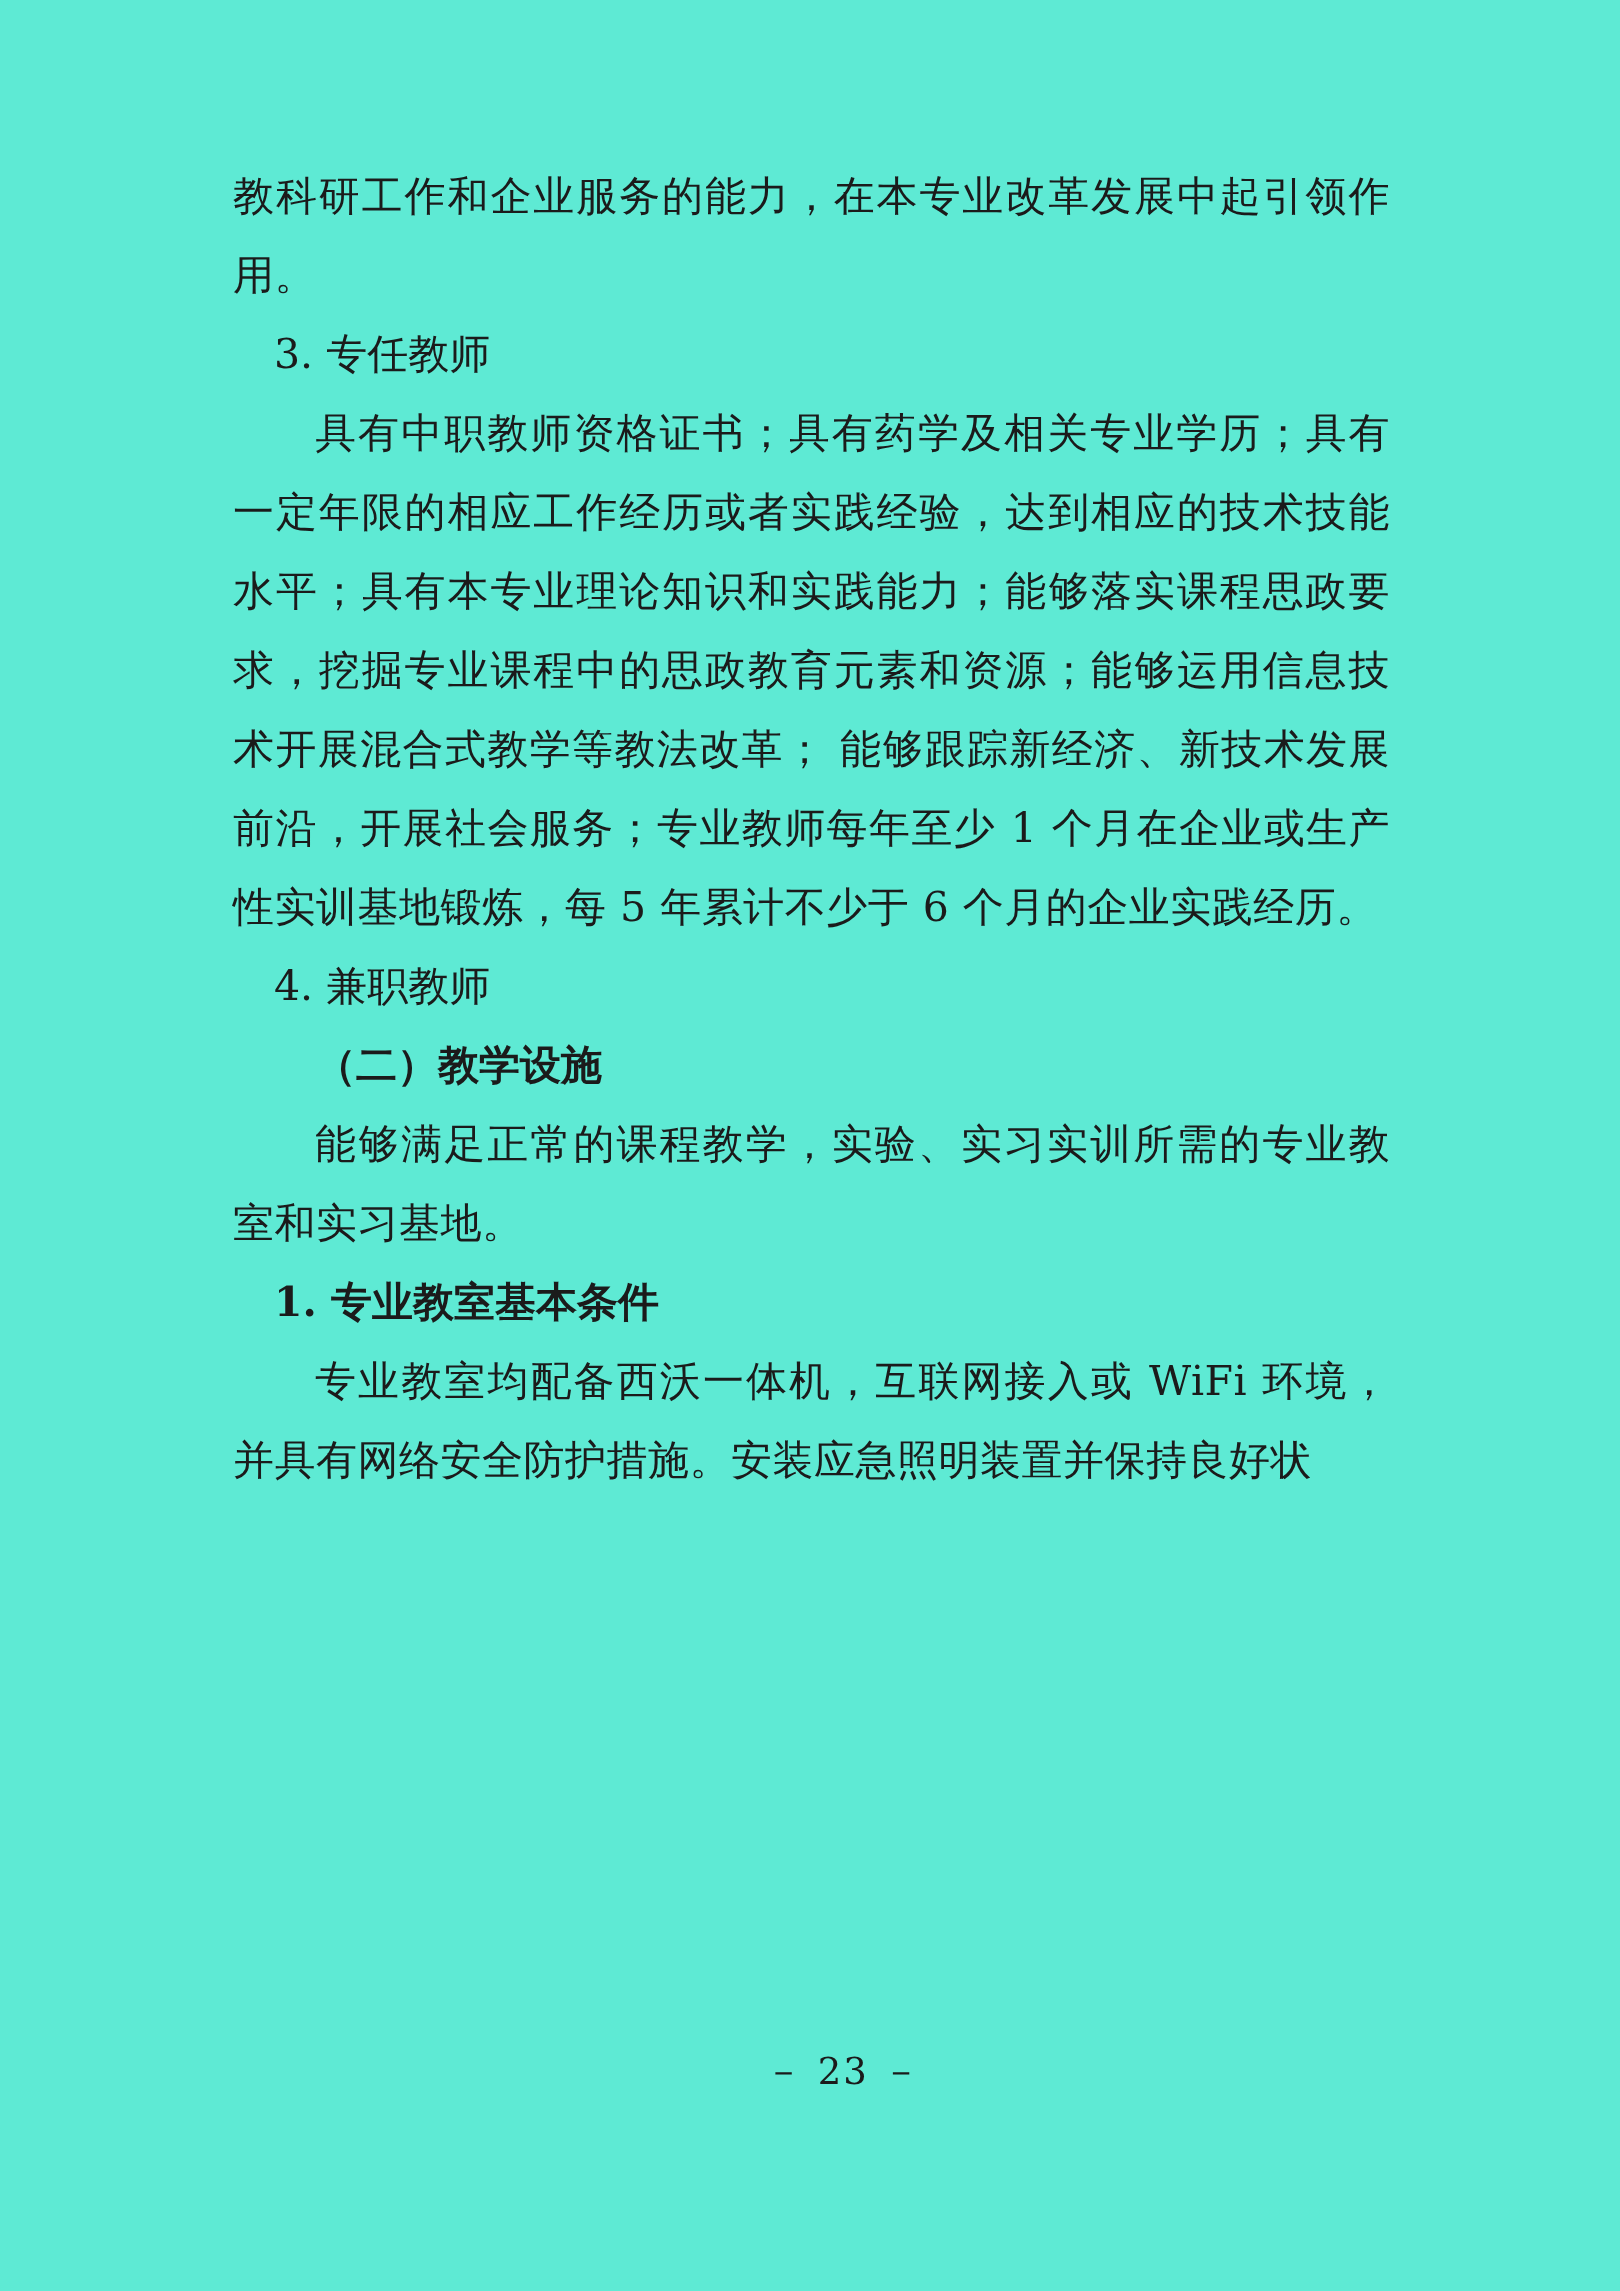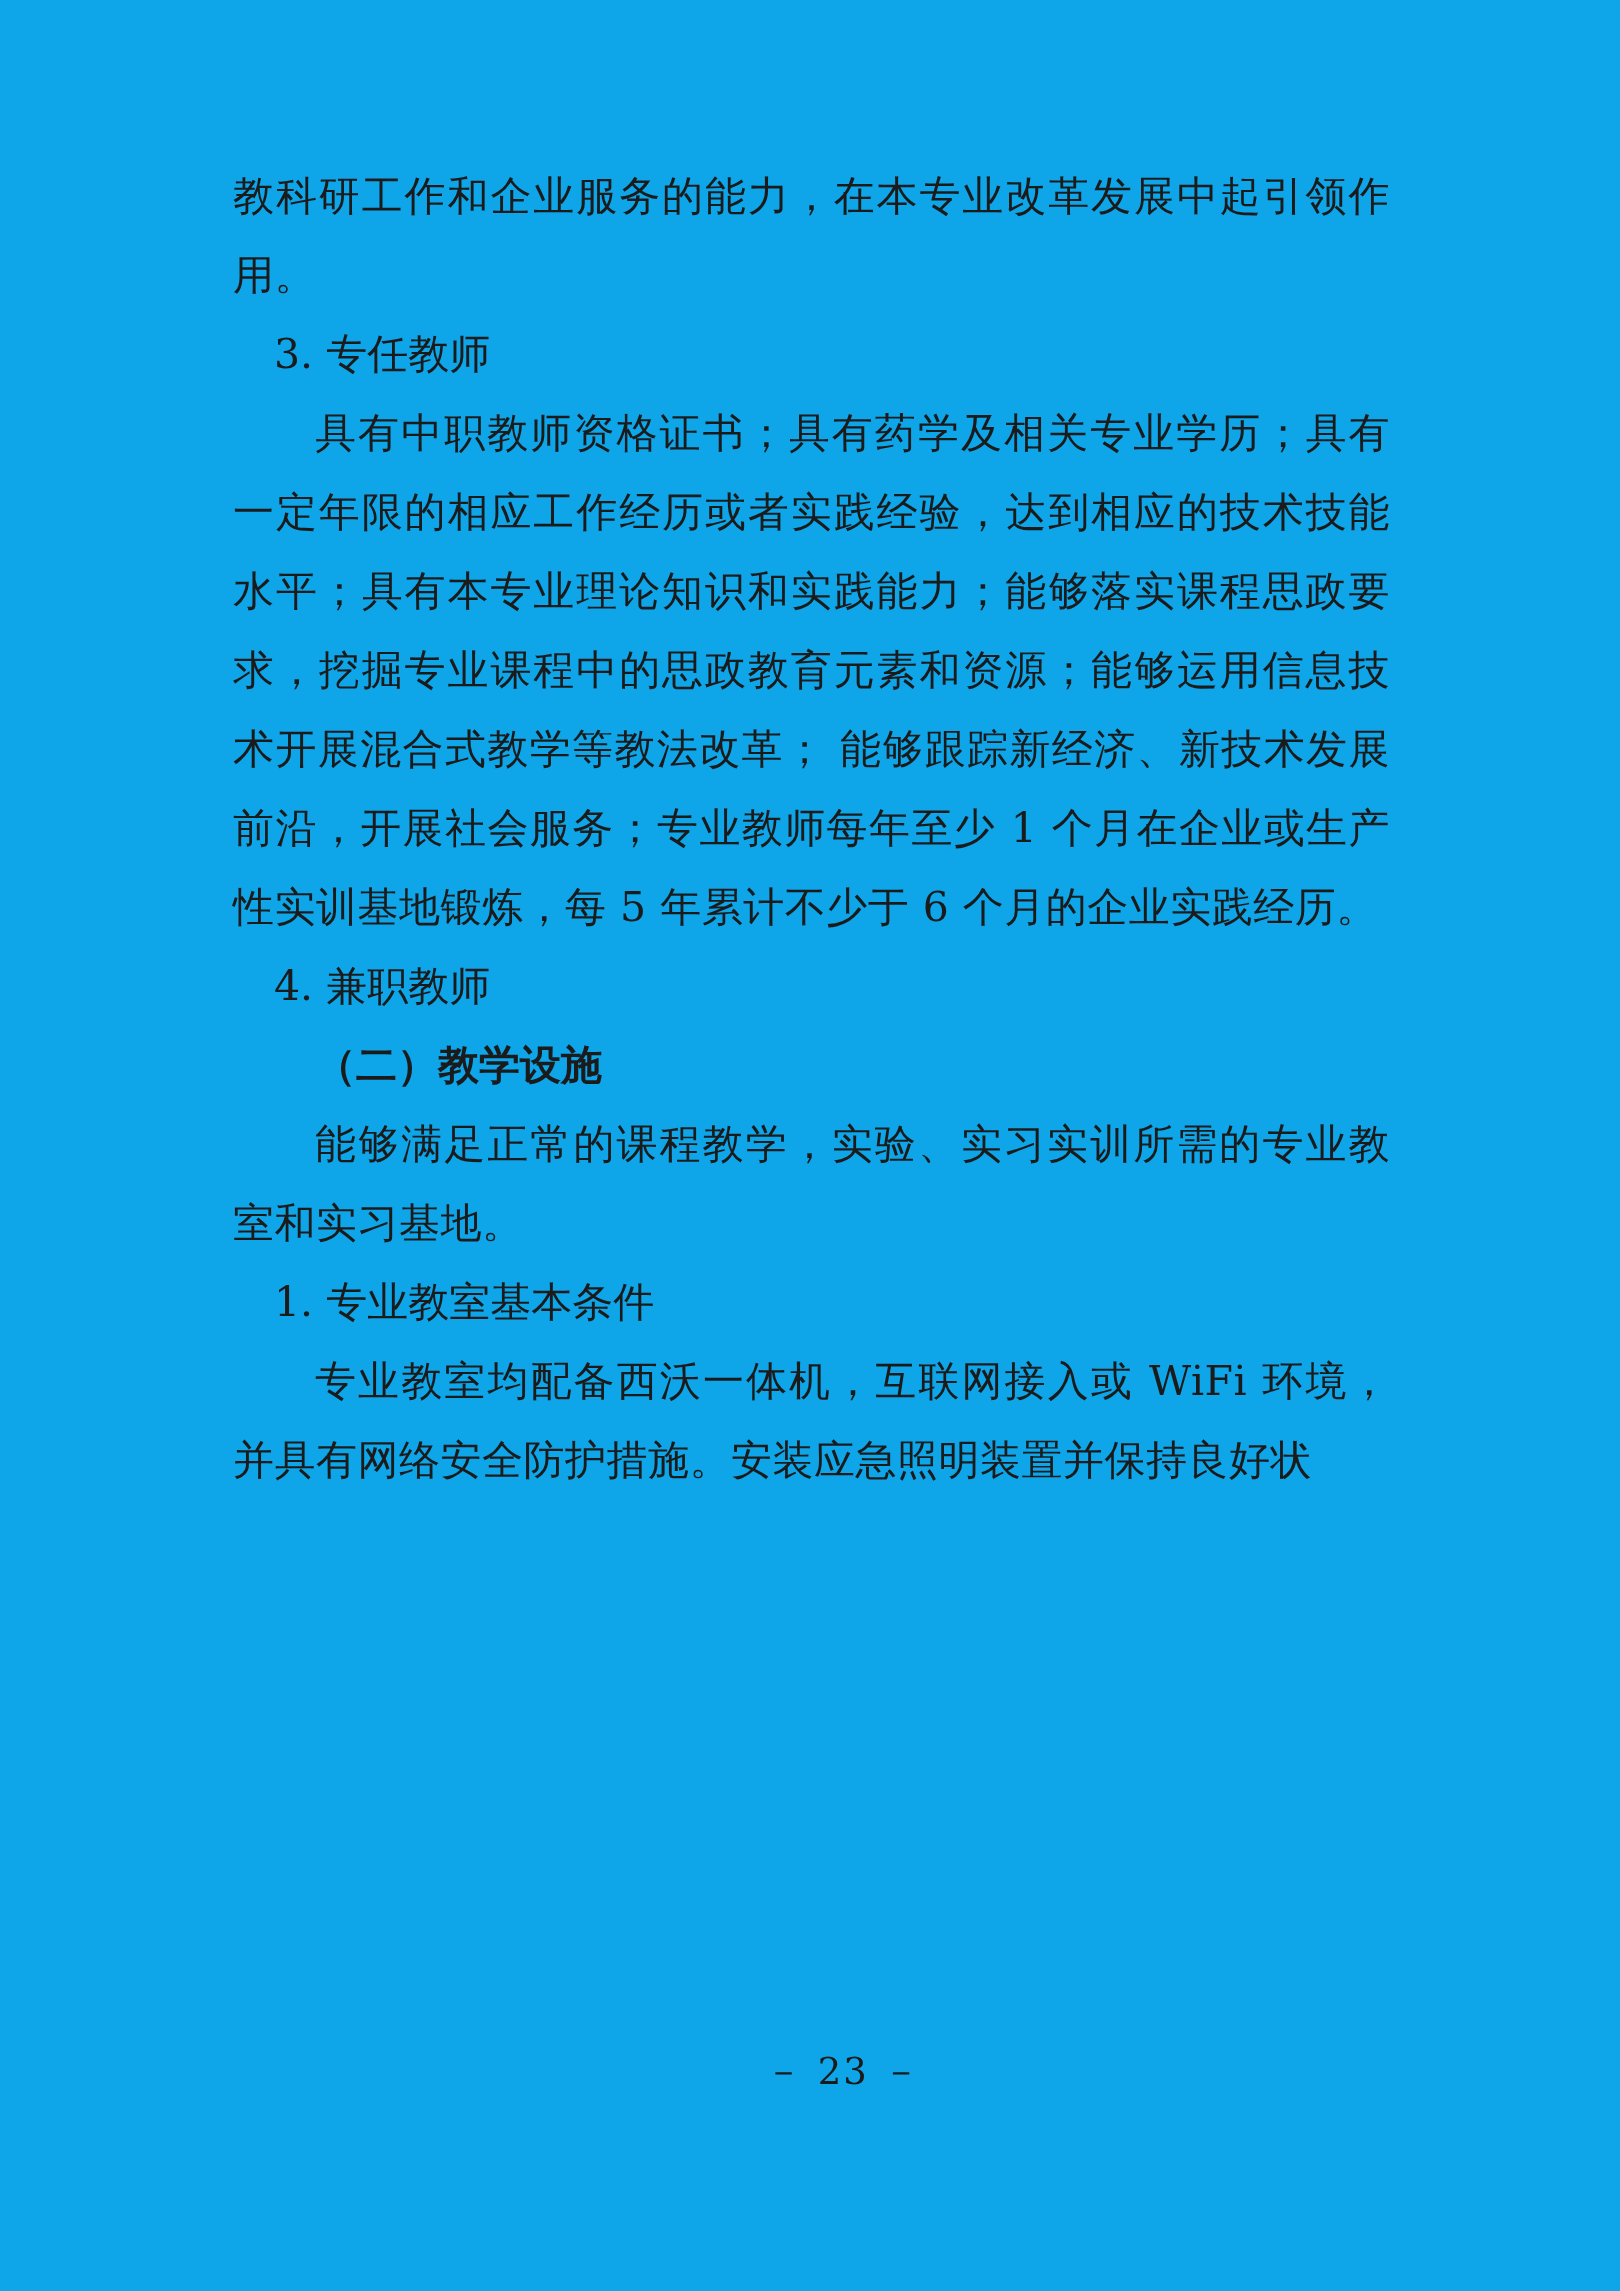--- a/index.html
+++ b/index.html
@@ -4,21 +4,21 @@
 <style>
   html, body {
     margin: 0;
     padding: 0;
     background: #ffffff;
   }
   .page {
     position: relative;
     width: 1620px;
     height: 2292px;
-    background: #0ea5e9;
+    background: #5eead4;
     box-sizing: border-box;
     font-family: "DejaVu Serif", "Liberation Serif", serif;
     color: #1b1b1b;
     overflow: hidden;
   }
   .content {
     position: absolute;
     left: 233px;
     top: 157px;
     width: 1157px;
@@ -40,21 +40,21 @@
     line-height: 79px;
     margin: 0;
     text-indent: 41px;
     font-weight: 400;
   }
   .heading-bold {
     font-size: 41px;
     line-height: 79px;
     margin: 0;
     text-indent: 41px;
-    font-weight: 400;
+    font-weight: 700;
   }
   .section-head {
     font-size: 41px;
     line-height: 79px;
     margin: 0;
     text-indent: 82px;
     font-weight: 700;
   }
   .footer {
     position: absolute;

